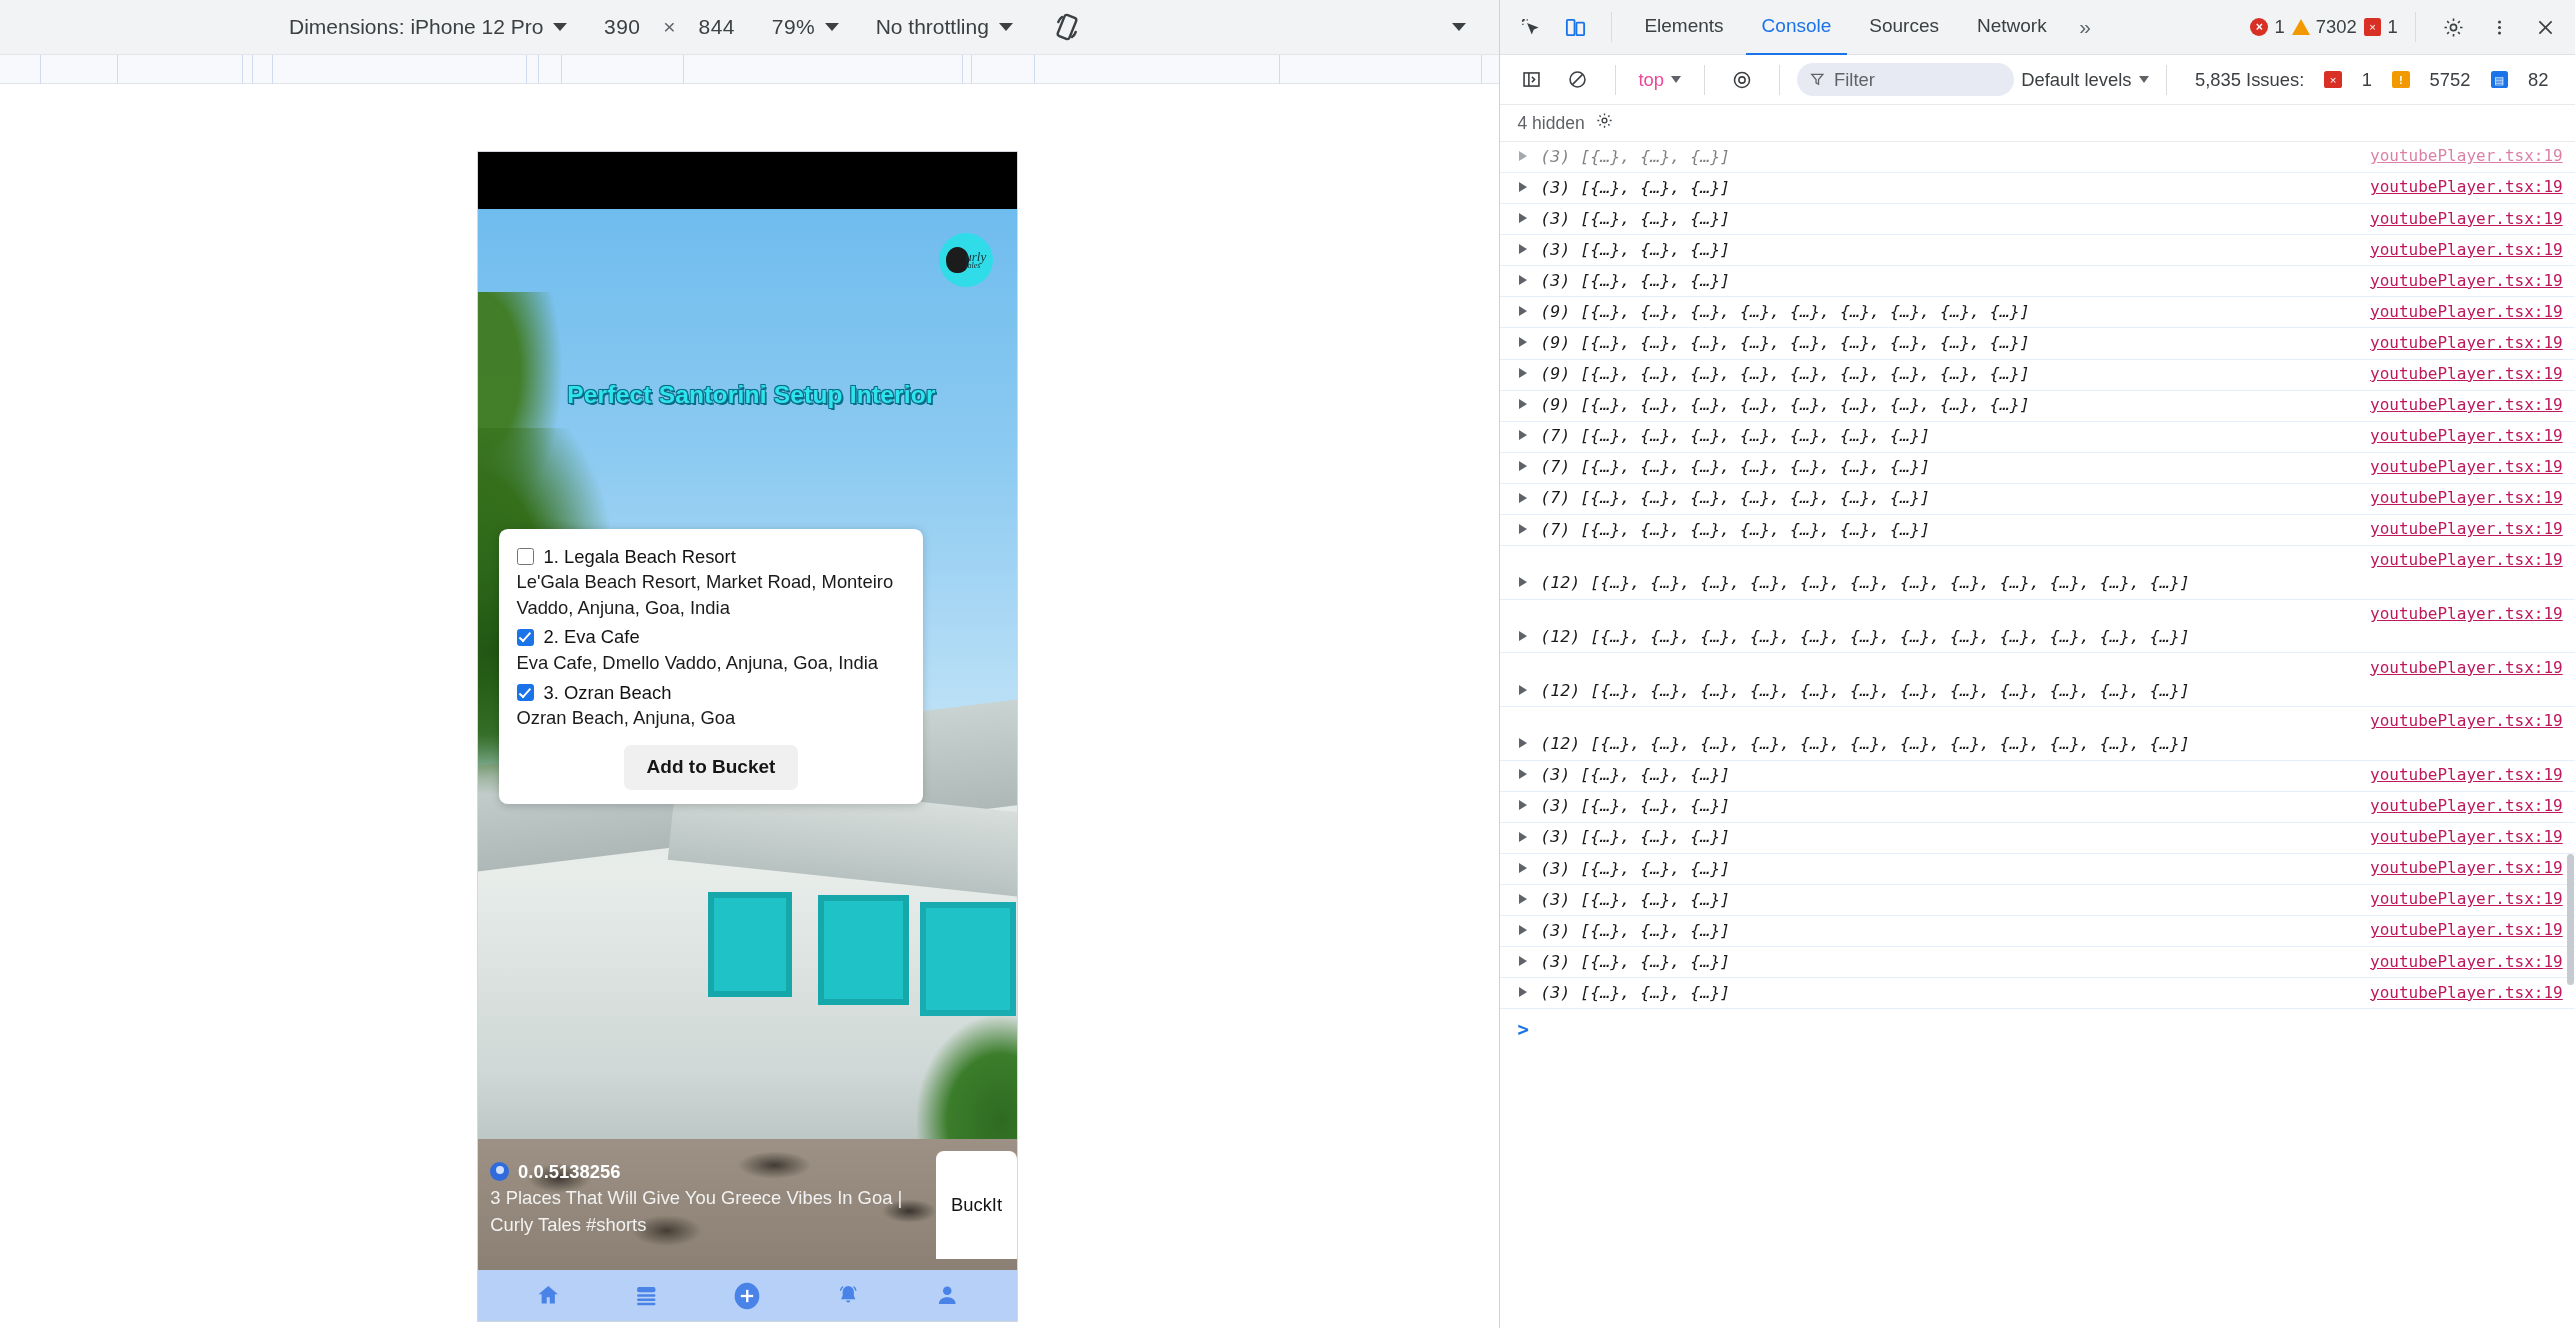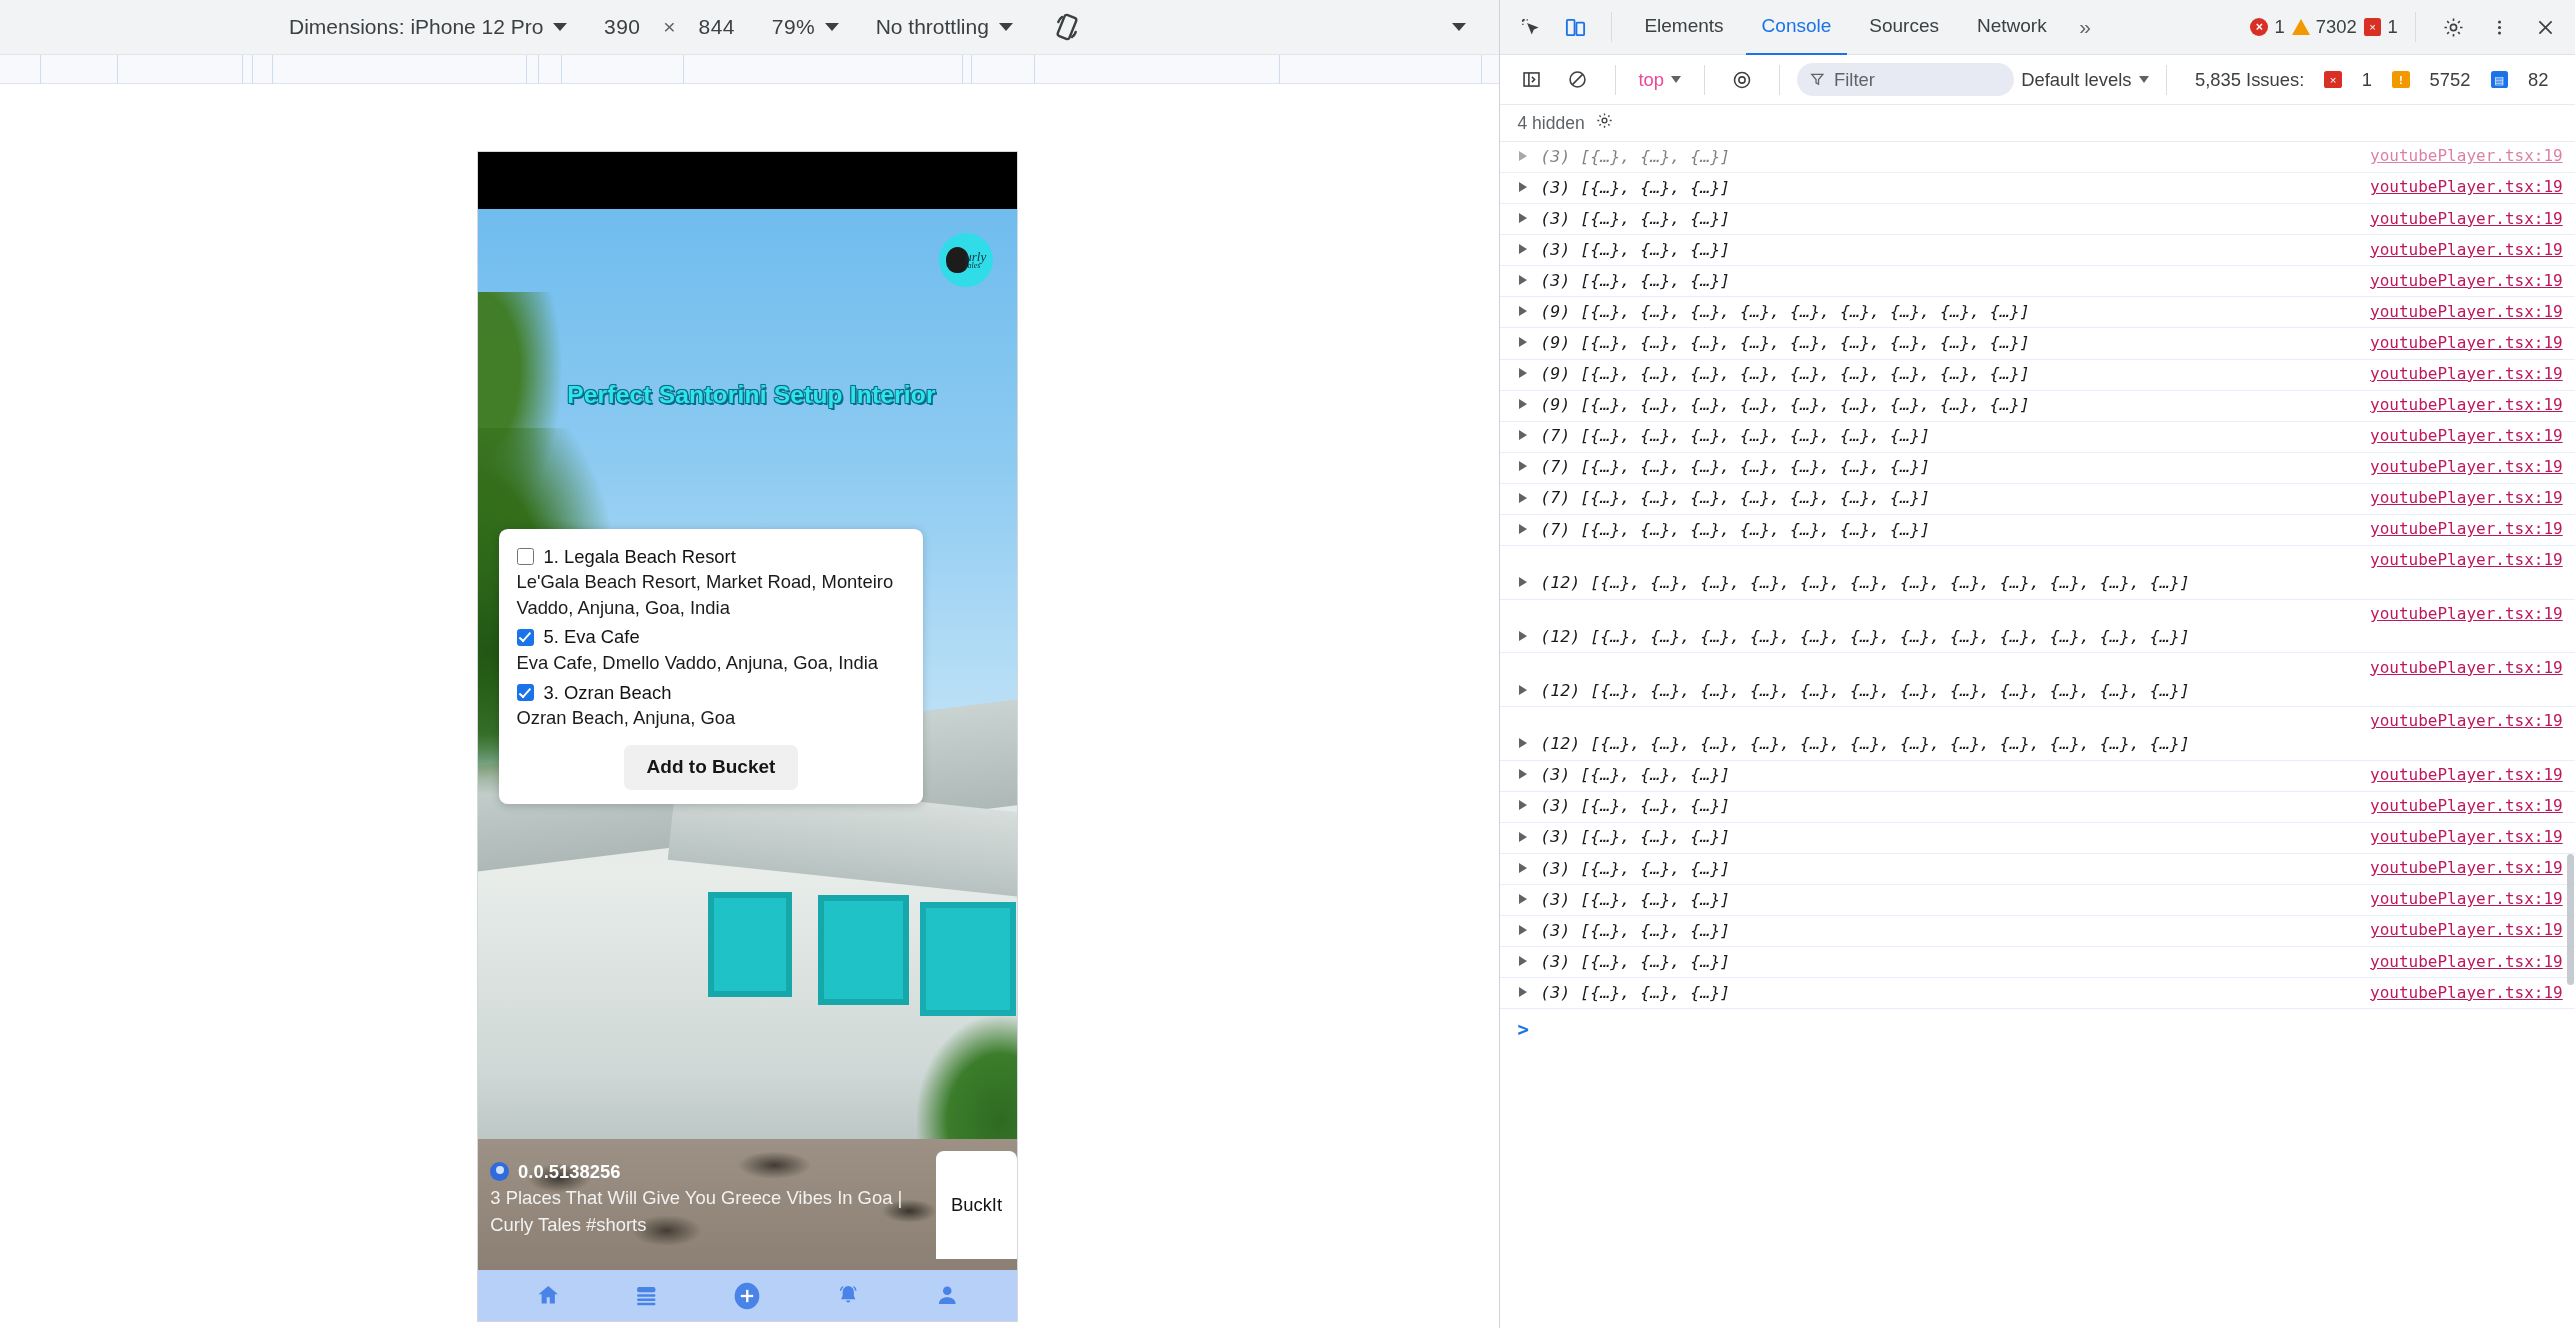--- a/index.html
+++ b/index.html
@@ -429,21 +429,21 @@
 
           <div class="check-card">
             <div class="check-row">
               <div class="cbox"></div>
               <span class="check-title">1. Legala Beach Resort</span>
             </div>
             <div class="check-addr">Le'Gala Beach Resort, Market Road, Monteiro Vaddo, Anjuna, Goa, India</div>
 
             <div class="check-row">
               <div class="cbox checked"></div>
-              <span class="check-title">5. Eva Cafe</span>
+              <span class="check-title">2. Eva Cafe</span>
             </div>
             <div class="check-addr">Eva Cafe, Dmello Vaddo, Anjuna, Goa, India</div>
 
             <div class="check-row">
               <div class="cbox checked"></div>
               <span class="check-title">3. Ozran Beach</span>
             </div>
             <div class="check-addr">Ozran Beach, Anjuna, Goa</div>
 
             <button class="add-bucket">Add to Bucket</button>

